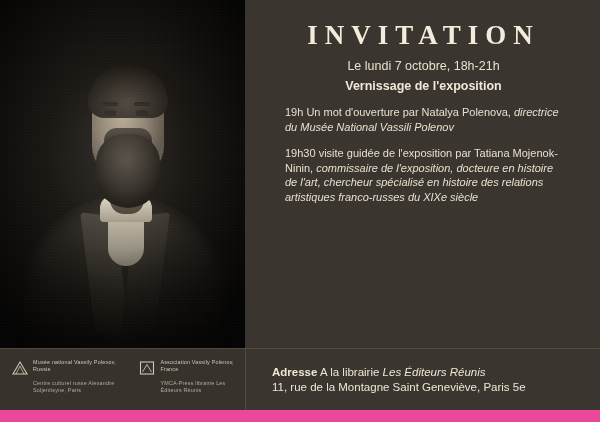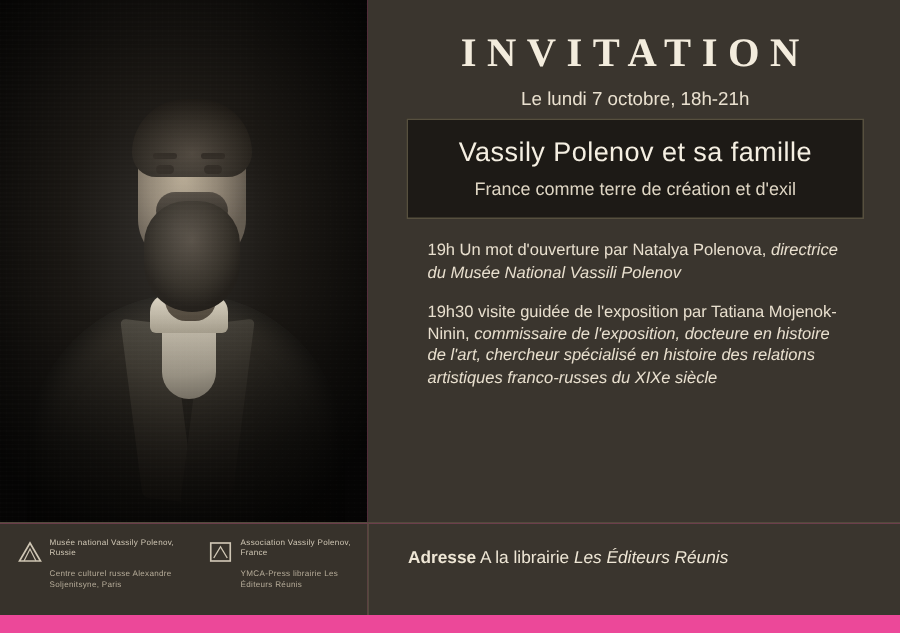--- a/index.html
+++ b/index.html
@@ -311,25 +311,22 @@
         <div class="mustache"></div>
         <div class="beard"></div>
       </div>
       <div class="photo-vignette"></div>
       <div class="photo-grain"></div>
     </div>
 
     <div class="text-panel">
       <div class="invitation-title">INVITATION</div>
       <div class="date-line">Le lundi 7 octobre, 18h-21h</div>
-
-      <div class="expo-box">
-        <div class="expo-title">Vassily Polenov et sa famille</div>
-        <div class="expo-sub">France comme terre de création et d'exil</div>
-      </div>
+      <div class="vernissage-line">Vernissage de l'exposition</div>
+
 
       <div class="program">
         <p>
           <span>19h Un mot d'ouverture par Natalya Polenova, </span><span class="it">directrice du Musée National Vassili Polenov</span>
         </p>
         <p>
           <span>19h30 visite guidée de l'exposition par Tatiana Mojenok-Ninin, </span><span class="it">commissaire de l'exposition, docteure en histoire de l'art, chercheur spécialisé en histoire des relations artistiques franco-russes du XIXe siècle</span>
         </p>
       </div>
     </div>
@@ -361,16 +358,17 @@
         </div>
       </div>
 
     </div>
 
     <div class="address">
       <div>
         <span class="lbl">Adresse</span>
         <span>A la librairie </span><span class="it">Les Éditeurs Réunis</span>
       </div>
+      <div>11, rue de la Montagne Saint Geneviève, Paris 5e</div>
     </div>
 
   </div>
 </div>
 
 </body></html>

